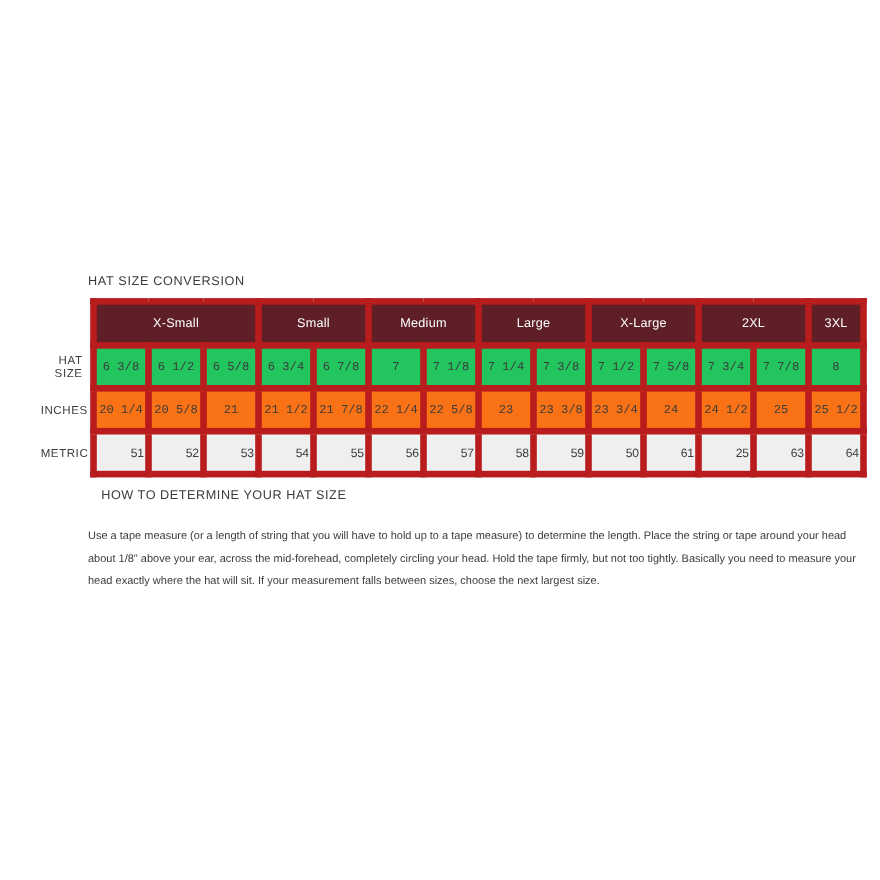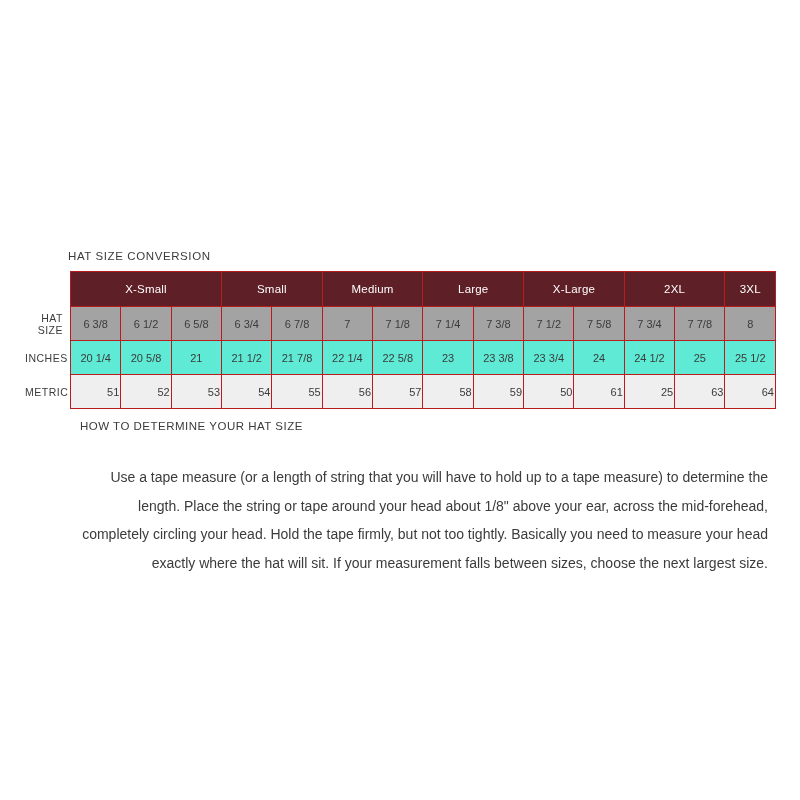--- a/index.html
+++ b/index.html
@@ -12,39 +12,39 @@
     color: #333333;
   }
   .page {
     position: relative;
     width: 800px;
     height: 800px;
     box-sizing: border-box;
   }
   .content {
     position: absolute;
-    left: 24px;
+    left: 36px;
     top: 250px;
     width: 752px;
   }
   .title {
     font-size: 11.5px;
     letter-spacing: 0.6px;
     color: #3b3b3b;
     font-weight: 400;
     margin: 0 0 9px 44px;
     text-transform: uppercase;
   }
   table.size-table {
     border-collapse: collapse;
     width: 752px;
     table-layout: fixed;
   }
   table.size-table td, table.size-table th {
-    border: 1px solid #b91c1c;
+    border: 6px solid #b91c1c;
     text-align: center;
     vertical-align: middle;
     font-weight: 400;
   }
   .hdr-blank {
     border: none !important;
     background: #ffffff;
     width: 44px;
   }
   .hdr-cell {
@@ -64,38 +64,38 @@
     border: none !important;
     text-transform: uppercase;
     width: 44px;
     margin-top: 28px;
   }
   .data-cell {
     font-size: 11px;
     color: #3b3b3b;
     height: 31px;
   }
-  .band-a .data-cell { background: #a3a3a3; }
-  .band-b .data-cell { background: #5eead4; }
+  .band-a .data-cell { background: #22c55e; font-family: Liberation Mono, monospace; }
+  .band-b .data-cell { background: #f97316; font-family: Liberation Mono, monospace; }
   .band-c .data-cell { background: #efefef; text-align: right; }
 
   .subtitle {
     font-size: 11.5px;
     letter-spacing: 0.5px;
     color: #3b3b3b;
     margin: 11px 0 0 56px;
     text-transform: uppercase;
   }
   .body-text {
-    margin: 31px 0 0 44px;
+    margin: 21px 0 0 44px;
     width: 700px;
-    font-size: 14px;
+    font-size: 10px;
     line-height: 2.05;
     color: #3b3b3b;
-    text-align: right;
+    text-align: left;
   }
 </style>
 </head>
 <body>
 
 <div class="page">
   <div class="content">
 
     <div class="title">HAT SIZE CONVERSION</div>
 

